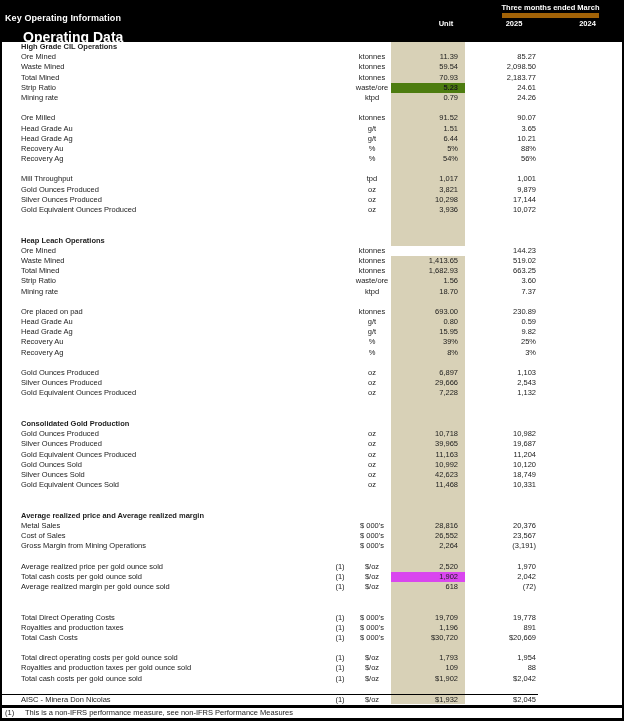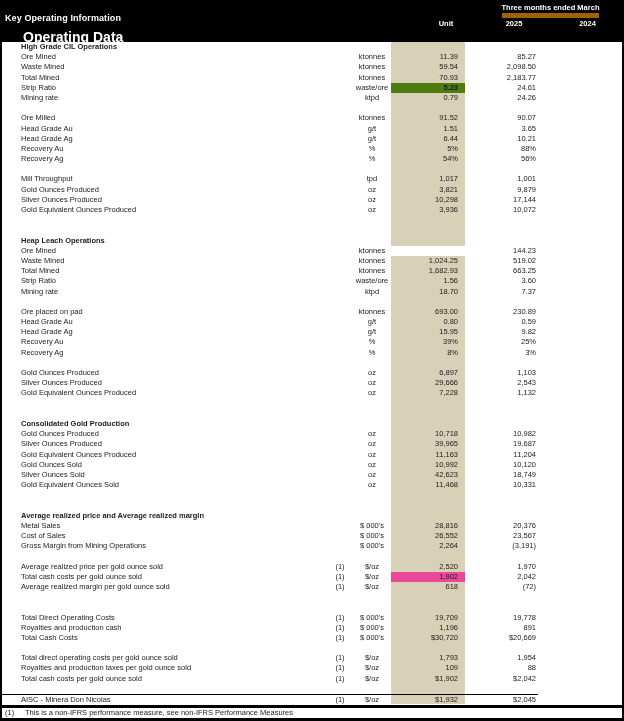--- a/index.html
+++ b/index.html
@@ -228,21 +228,21 @@
         <div class="c-label">Ore Mined</div>
         <div class="c-note"></div>
         <div class="c-unit">ktonnes</div>
         <div class="c-2025" style="background: rgb(216, 209, 183); margin-top: 36px;">658.67</div>
         <div class="c-2024">144.23</div>
       </div>
       <div class="row item">
         <div class="c-label">Waste Mined</div>
         <div class="c-note"></div>
         <div class="c-unit">ktonnes</div>
-        <div class="c-2025" style="background: rgb(216, 209, 183);">1,024.25</div>
+        <div class="c-2025" style="background: rgb(216, 209, 183);">1,413.65</div>
         <div class="c-2024">519.02</div>
       </div>
       <div class="row item">
         <div class="c-label">Total Mined</div>
         <div class="c-note"></div>
         <div class="c-unit">ktonnes</div>
         <div class="c-2025" style="background: rgb(216, 209, 183);">1,682.93</div>
         <div class="c-2024">663.25</div>
       </div>
       <div class="row item">
@@ -445,21 +445,21 @@
         <div class="c-label">Average realized price per gold ounce sold</div>
         <div class="c-note">(1)</div>
         <div class="c-unit">$/oz</div>
         <div class="c-2025" style="background: rgb(216, 209, 183);">2,520</div>
         <div class="c-2024">1,970</div>
       </div>
       <div class="row item">
         <div class="c-label">Total cash costs per gold ounce sold</div>
         <div class="c-note">(1)</div>
         <div class="c-unit">$/oz</div>
-        <div class="c-2025" style="background: #ec4899;">1,902</div>
+        <div class="c-2025" style="background: #d946ef;">1,902</div>
         <div class="c-2024">2,042</div>
       </div>
       <div class="row item">
         <div class="c-label">Average realized margin per gold ounce sold</div>
         <div class="c-note">(1)</div>
         <div class="c-unit">$/oz</div>
         <div class="c-2025" style="background: rgb(216, 209, 183);">618</div>
         <div class="c-2024">(72)</div>
       </div>
       <div class="row blank">
@@ -477,21 +477,21 @@
         <div class="c-2024"></div>
       </div>
       <div class="row item">
         <div class="c-label">Total Direct Operating Costs</div>
         <div class="c-note">(1)</div>
         <div class="c-unit">$ 000's</div>
         <div class="c-2025" style="background: rgb(216, 209, 183); padding-left: 11px;">19,709</div>
         <div class="c-2024">19,778</div>
       </div>
       <div class="row item">
-        <div class="c-label">Royalties and production cash</div>
+        <div class="c-label">Royalties and production taxes</div>
         <div class="c-note">(1)</div>
         <div class="c-unit">$ 000's</div>
         <div class="c-2025" style="background: rgb(216, 209, 183);">1,196</div>
         <div class="c-2024">891</div>
       </div>
       <div class="row item">
         <div class="c-label">Total Cash Costs</div>
         <div class="c-note">(1)</div>
         <div class="c-unit">$ 000's</div>
         <div class="c-2025" style="background: rgb(216, 209, 183);">$30,720</div>

